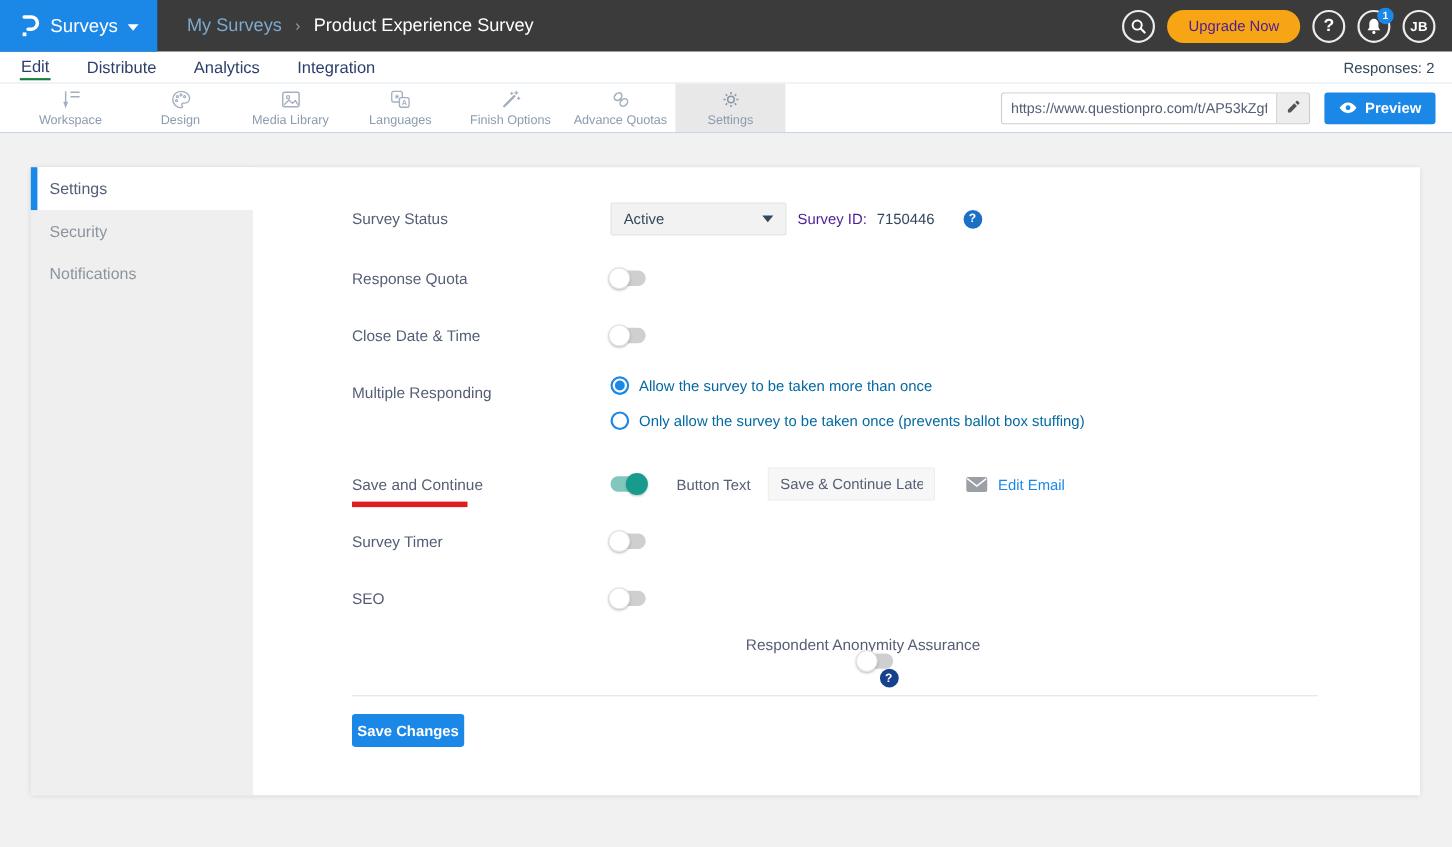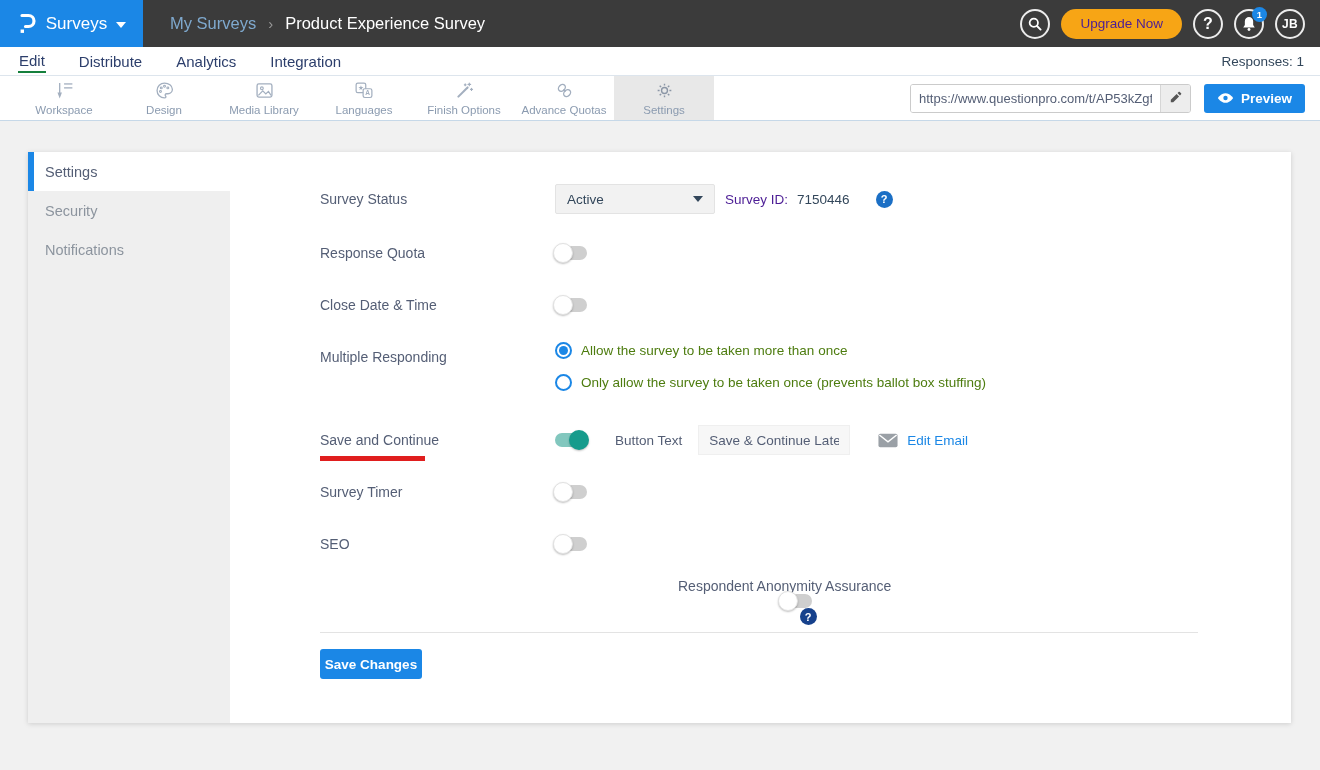--- a/index.html
+++ b/index.html
@@ -61,21 +61,21 @@
   .toggle { position:relative; width:32px; height:14px; border-radius:7px; cursor:pointer; flex:none; }
   .toggle.off { background:#CFCFCF; }
   .toggle.off .knob { position:absolute; left:-2px; top:-3px; width:20px; height:20px; border-radius:50%; background:#fff; border:1px solid #E2E2E2; box-shadow:0 1px 2px rgba(0,0,0,.25); }
   .toggle.on { background:#82C7BE; }
   .toggle.on .knob { position:absolute; right:-2px; top:-3px; width:20px; height:20px; border-radius:50%; background:#169B8C; box-shadow:0 1px 2px rgba(0,0,0,.25); }
 
   .radio-group { display:flex; flex-direction:column; gap:15px; }
   .radio-line { display:flex; align-items:center; cursor:pointer; }
   .radio { width:17px; height:17px; border-radius:50%; border:2px solid #1B87E6; background:#fff; display:flex; align-items:center; justify-content:center; flex:none; }
   .radio.checked::after { content:""; width:9px; height:9px; border-radius:50%; background:#1B87E6; }
-  .radio-label { font-size:13.5px; color:#4d7c0f; margin-left:9px; }
+  .radio-label { font-size:13.5px; color:#0369a1; margin-left:9px; }
 
   .red-underline { position:absolute; left:0; top:31px; width:105px; height:5px; background:#E01E1E; }
   .btntext-label { font-size:13.5px; color:#545E75; margin-left:28px; white-space:nowrap; }
   .btntext-input { width:152px; height:30px; margin-left:16px; background:#F7F7F7; border:1px solid #EFEFEF; font-size:13.5px; color:#545E75; padding:0 10px; font-family:inherit; outline:none; }
   .mail-icon { margin-left:28px; cursor:pointer; display:flex; }
   .edit-email { font-size:13.5px; color:#1B87E6; margin-left:9px; cursor:pointer; text-decoration:none; }
 
   .divider { position:absolute; left:90px; width:878px; height:1px; background:#E3E3E3; top:480px; }
   .save-btn { position:absolute; left:90px; top:497px; width:102px; height:30px; background:#1B87E6; color:#fff; border:none; border-radius:3px; font-size:13.5px; font-weight:bold; font-family:inherit; cursor:pointer; }
 </style>
@@ -116,21 +116,21 @@
     </div>
     <div class="circle-btn avatar">JB</div>
   </div>
 </div>
 
 <div class="section-nav">
   <span class="tab active">Edit</span>
   <span class="tab">Distribute</span>
   <span class="tab">Analytics</span>
   <span class="tab">Integration</span>
-  <span class="responses">Responses: 1</span>
+  <span class="responses">Responses: 2</span>
 </div>
 
 <div class="toolbar">
   <div class="tool-item">
     <svg width="21" height="21" viewBox="0 0 24 24">
       <g stroke="#A3AFBF" stroke-width="1.5" fill="none">
         <line x1="6.5" y1="3.5" x2="6.5" y2="15"></line>
           <path d="M5 15 l1.5 4 1.5-4z" fill="#A3AFBF"></path>
         <line x1="11.5" y1="4.5" x2="21" y2="4.5"></line>
           <line x1="11.5" y1="9" x2="21" y2="9"></line>

